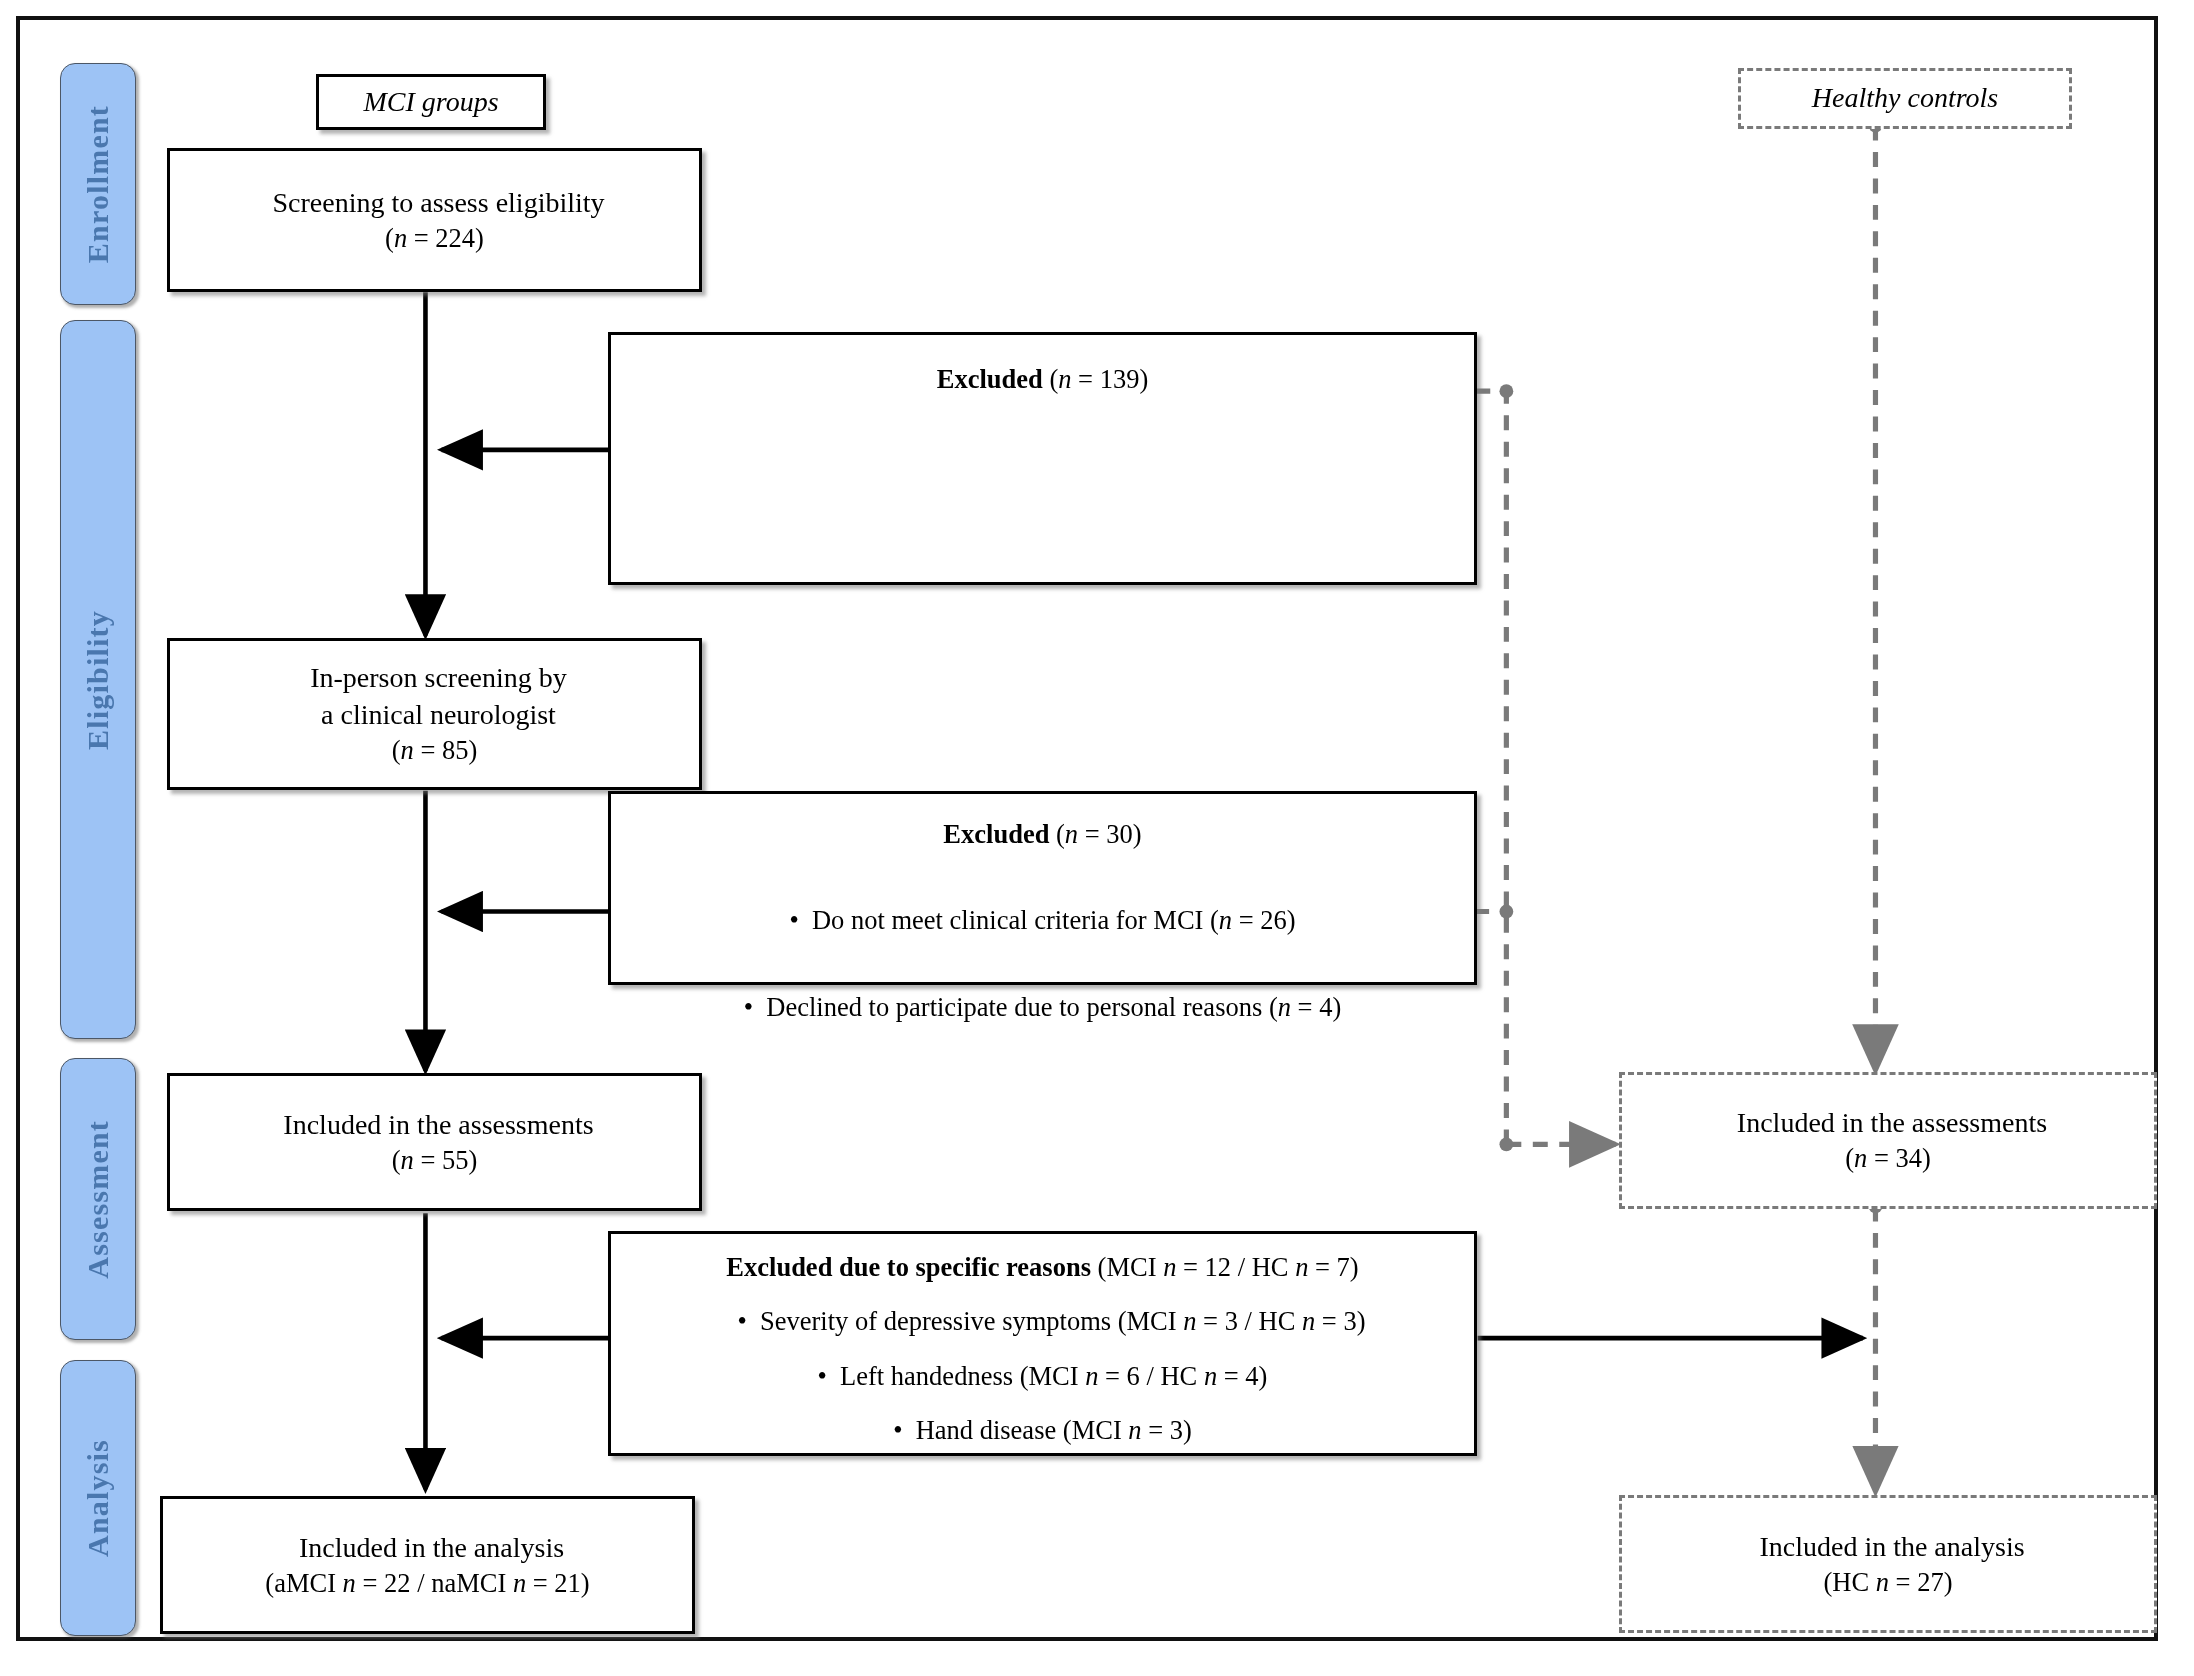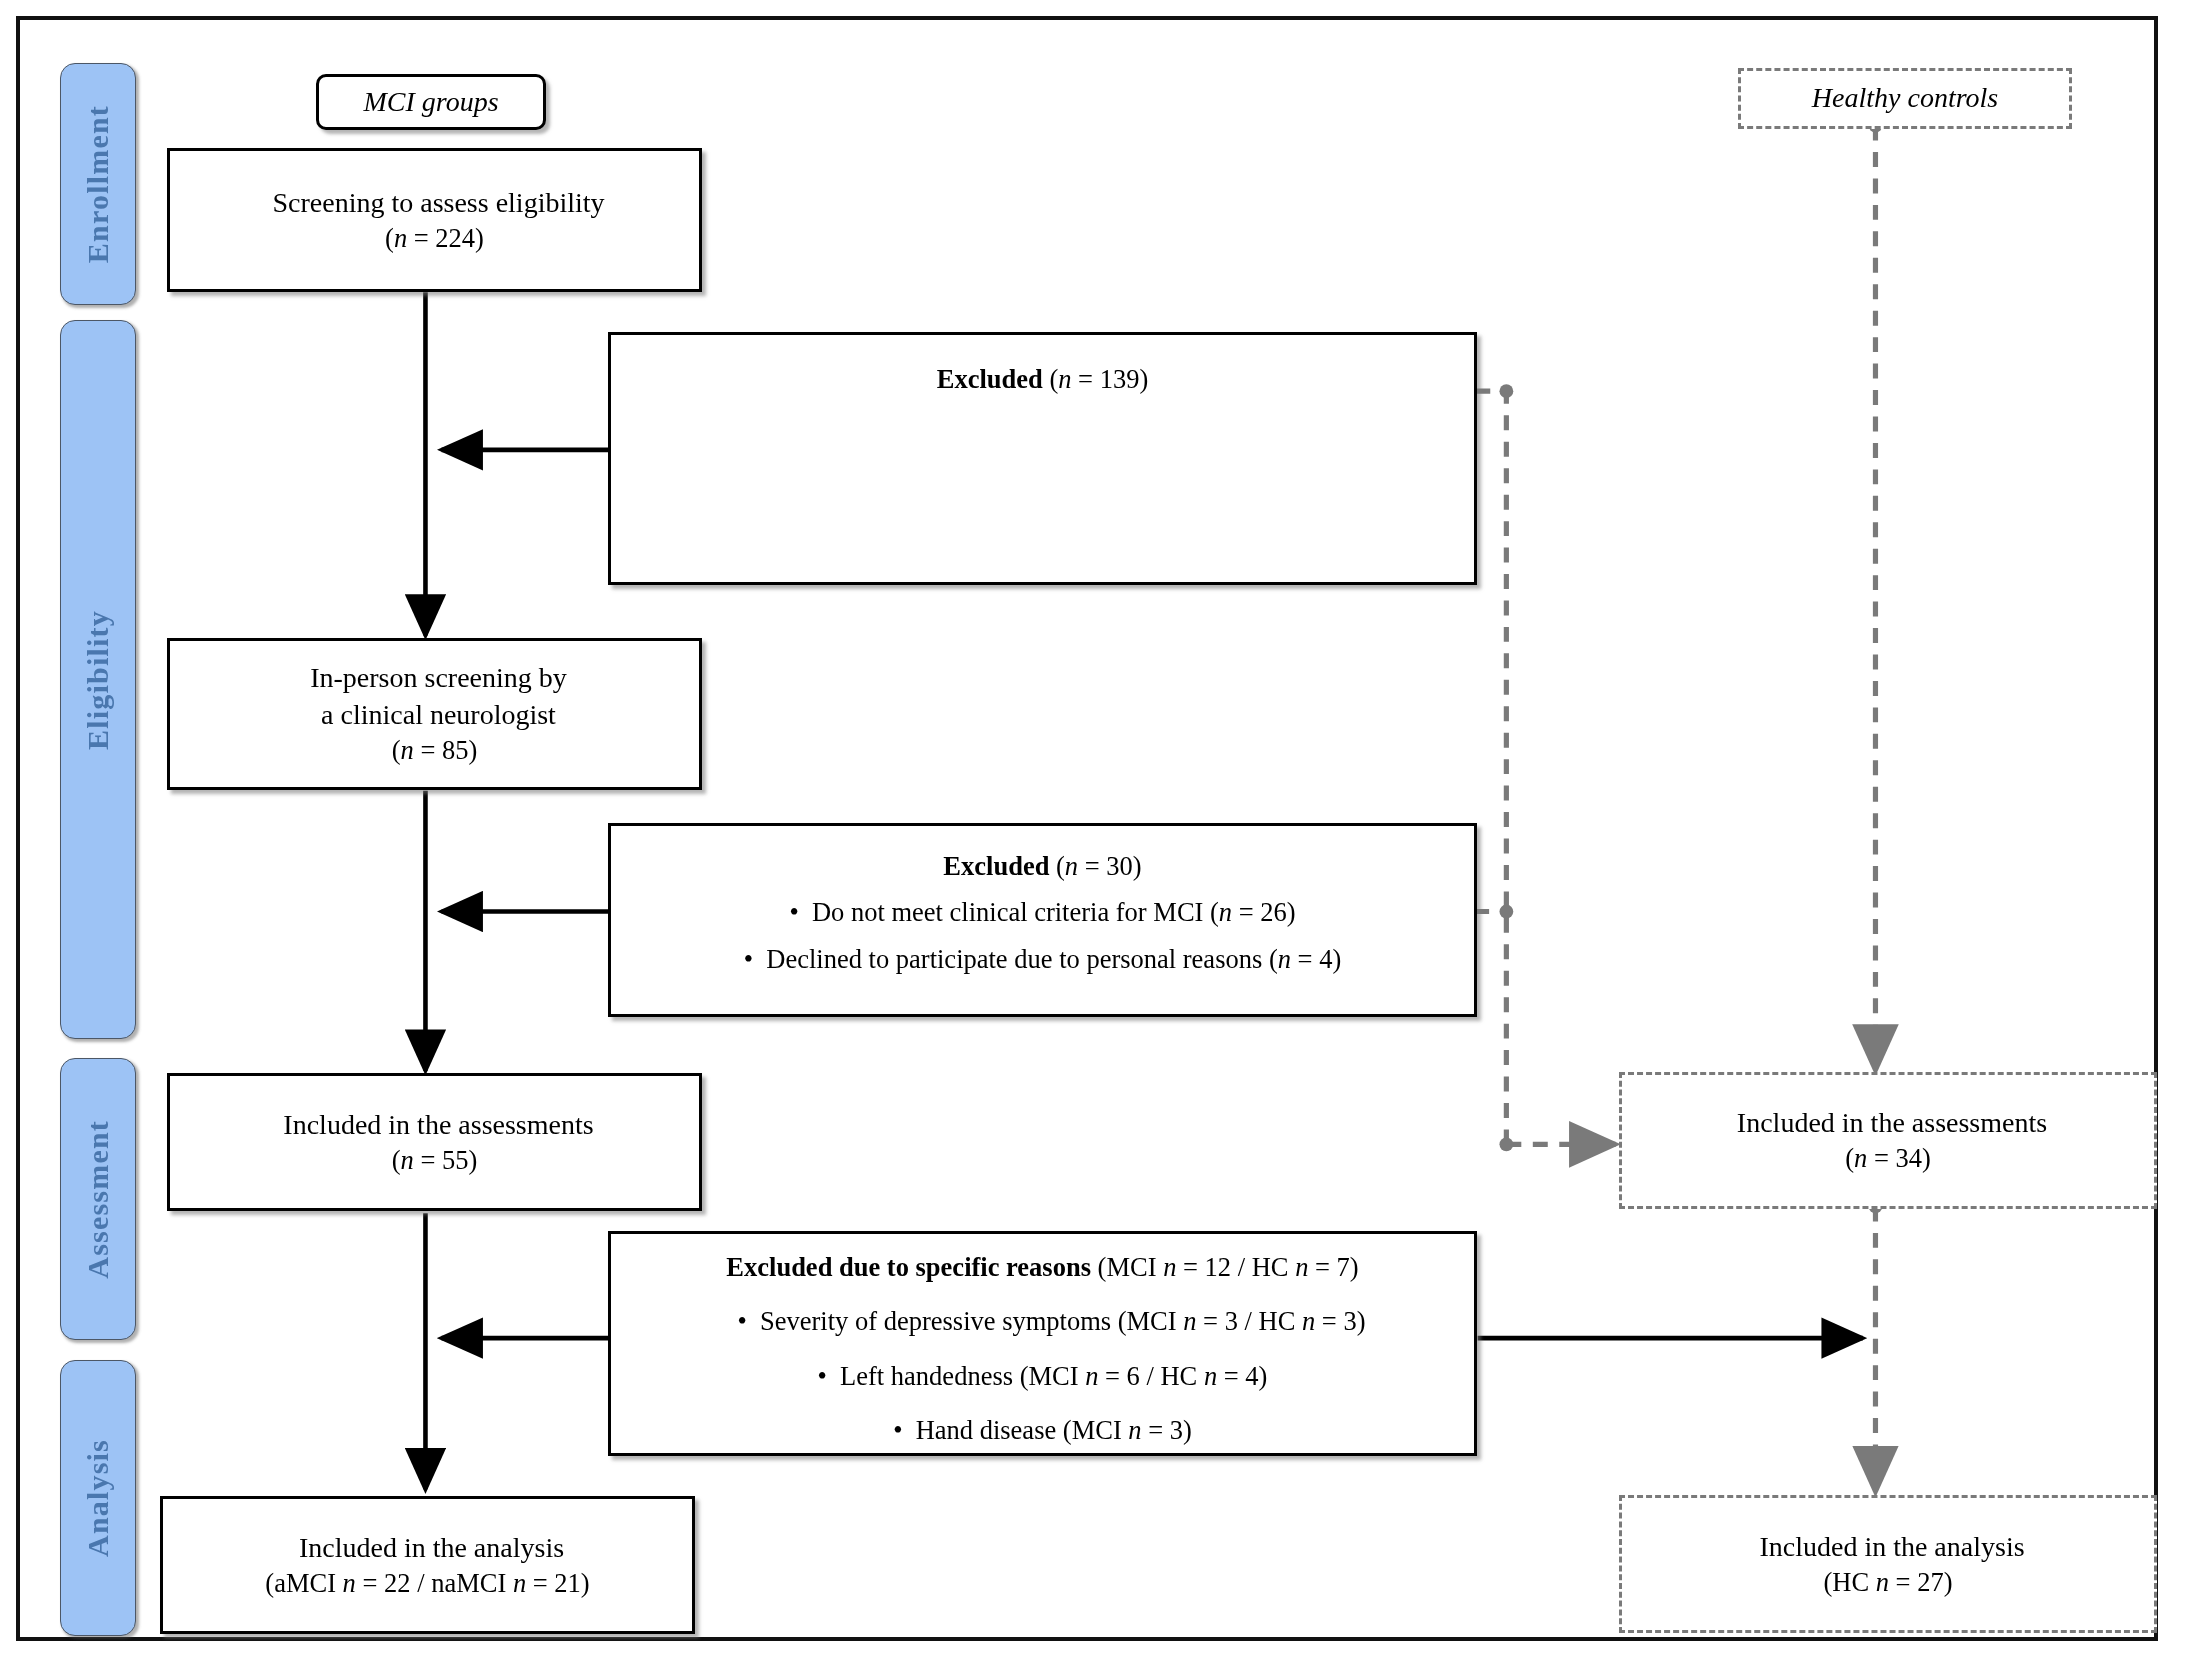--- a/index.html
+++ b/index.html
@@ -175,21 +175,21 @@
   </div>
 
   <div class="stage-bar" style="left:60px; top:1058px; width:76px; height:282px;">
     <span>Assessment</span>
   </div>
 
   <div class="stage-bar" style="left:60px; top:1360px; width:76px; height:276px;">
     <span>Analysis</span>
   </div>
 
-  <div class="fbox solid" style="left:316px; top:74px; width:230px; height:56px;border-radius:10px;">
+  <div class="fbox solid" style="left:316px; top:74px; width:230px; height:56px;">
     <span class="ln it f48">MCI groups</span>
   </div>
 
   <div class="fbox dashed" style="left:1738px; top:68px; width:334px; height:61px;">
     <span class="ln it f48">Healthy controls</span>
   </div>
 
   <div class="fbox solid" style="left:167px; top:148px; width:535px; height:144px;">
     <span class="ln b f48">Screening to assess eligibility</span>
     <span class="ln f46"><span>(</span><i>n</i><span> = 224)</span></span>
@@ -198,21 +198,21 @@
   <div class="fbox solid" style="left:608px; top:332px; width:869px; height:253px; justify-content:flex-start; padding-top:26.5px;">
     <span class="ln f46" style="margin-bottom:10.4px;"><b>Excluded</b><span> (</span><i>n</i><span> = 139)</span></span>
   </div>
 
   <div class="fbox solid" style="left:167px; top:638px; width:535px; height:152px;">
     <span class="ln b f48">In-person screening by</span>
     <span class="ln b f48">a clinical neurologist</span>
     <span class="ln f46"><span>(</span><i>n</i><span> = 85)</span></span>
   </div>
 
-  <div class="fbox solid" style="left:608px; top:823px; width:869px; height:194px; justify-content:flex-start; padding-top:23px;">
+  <div class="fbox solid" style="left:608px; top:791px; width:869px; height:194px; justify-content:flex-start; padding-top:23px;gap:40px;">
     <span class="ln f46" style="margin-bottom:11.5px;"><b>Excluded</b><span> (</span><i>n</i><span> = 30)</span></span>
     <span class="bullet-line" style="margin-bottom:12.7px;">•&nbsp; <span>Do not meet clinical criteria for MCI (</span><i>n</i><span> = 26)</span></span>
     <span class="bullet-line">•&nbsp; <span>Declined to participate due to personal reasons (</span><i>n</i><span> = 4)</span></span>
   </div>
 
   <div class="fbox solid" style="left:167px; top:1073px; width:535px; height:138px;">
     <span class="ln b f48">Included in the assessments</span>
     <span class="ln f46"><span>(</span><i>n</i><span> = 55)</span></span>
   </div>
 

